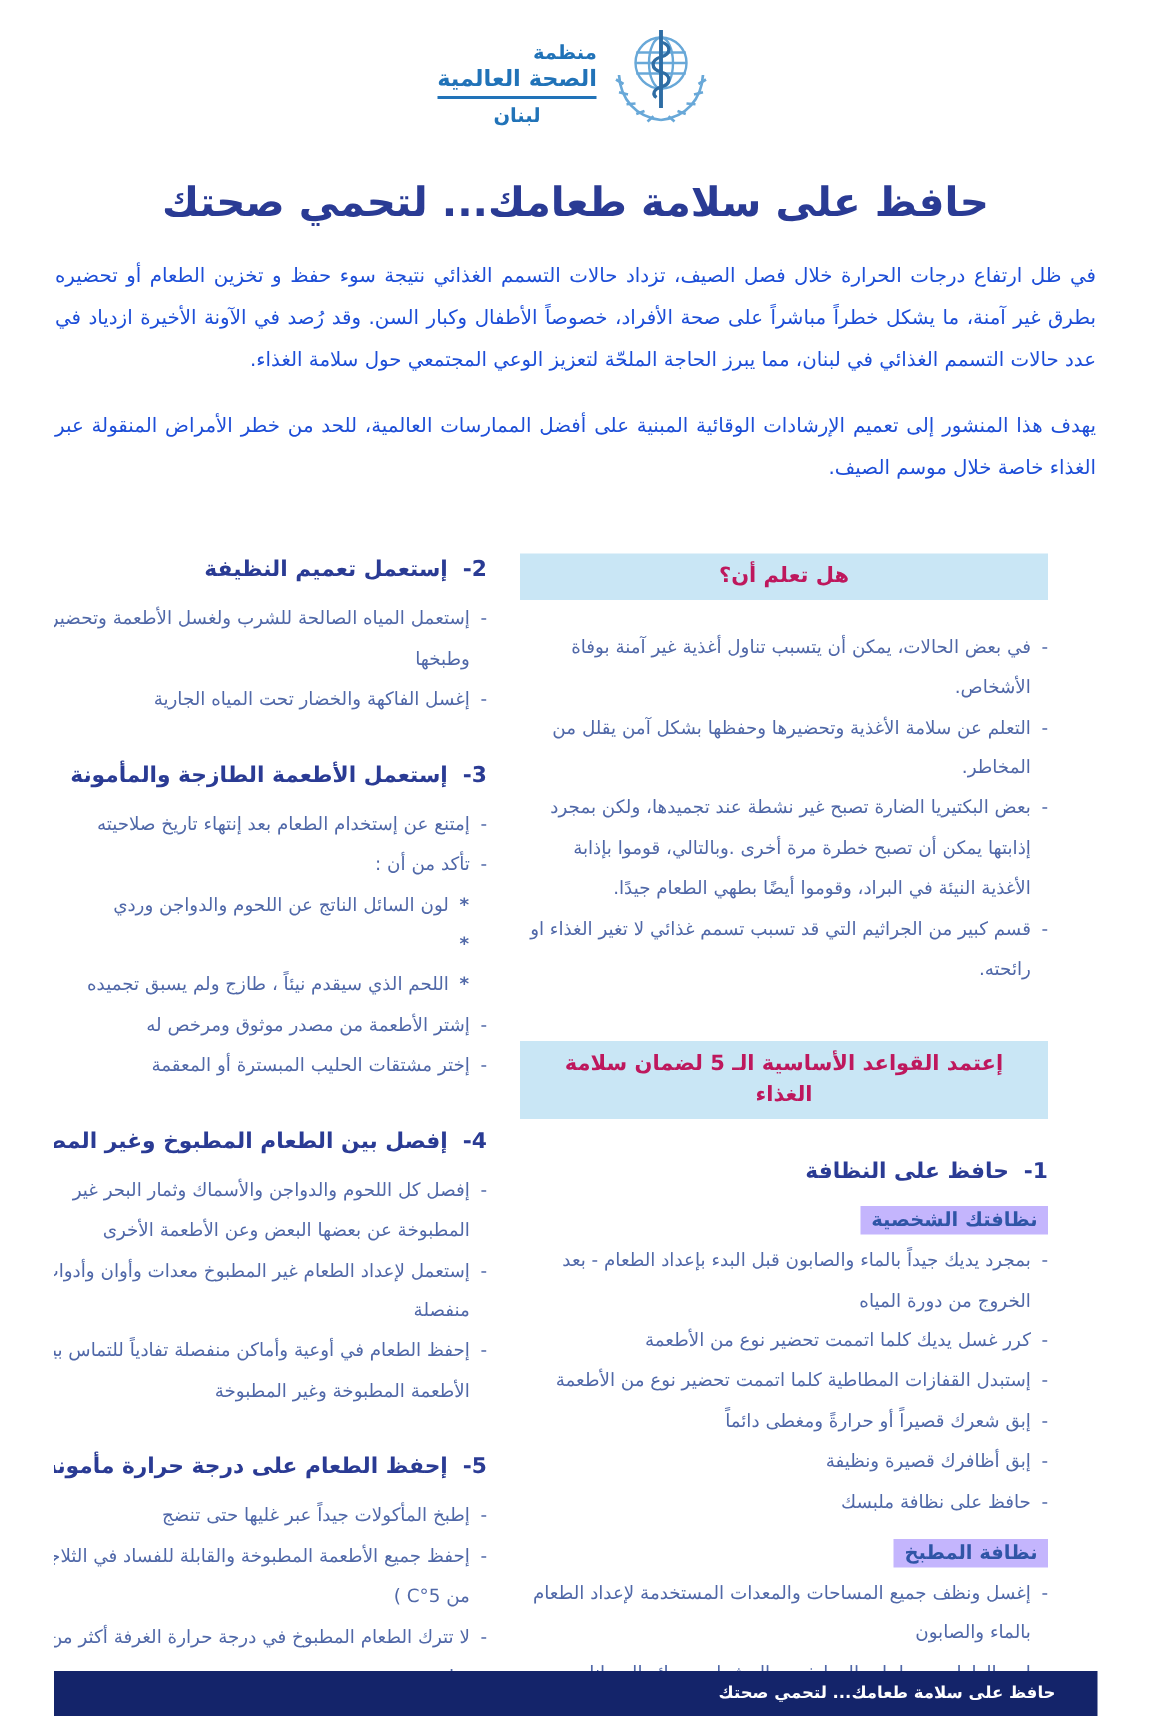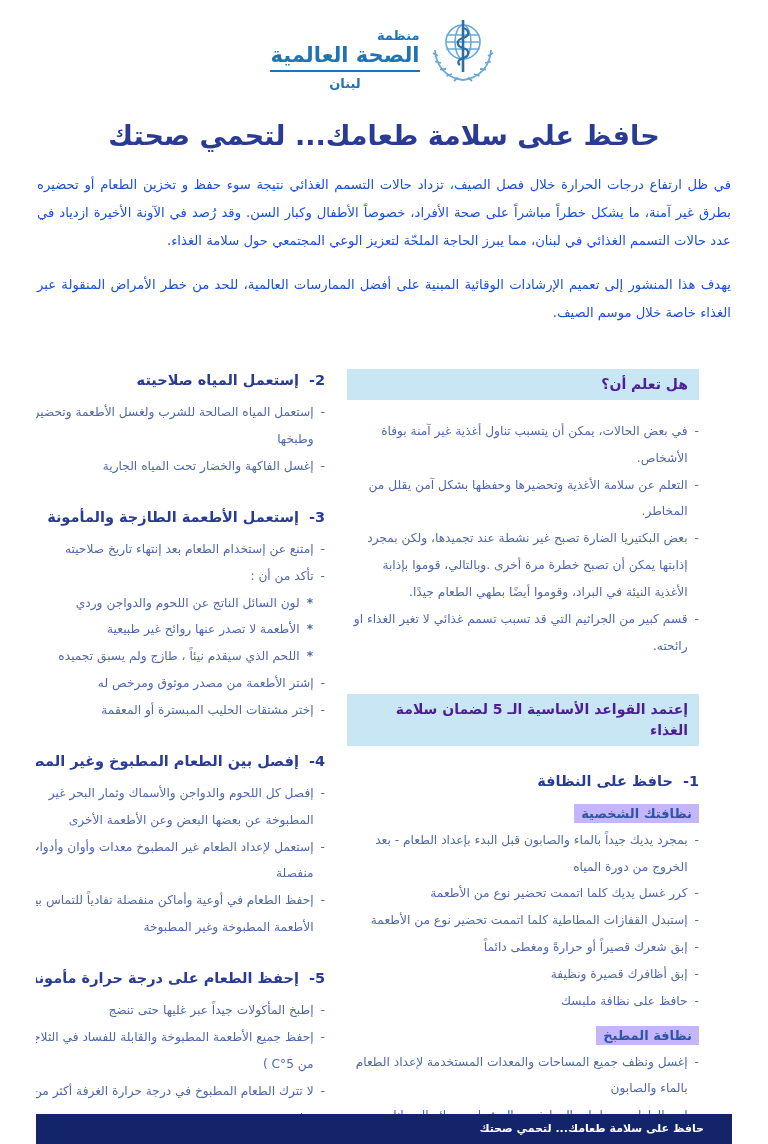--- a/index.html
+++ b/index.html
@@ -8,41 +8,41 @@
   .page {
     position:relative; width:696px; height:1144px; margin:0 auto;
     background:#ffffff; direction:rtl; overflow:hidden;
   }
   
   .logo-wrap { display:flex; justify-content:center; padding-top:14px; }
   .logo { display:flex; align-items:flex-start; gap:8px; }
   .logo-emblem { width:70px; height:78px; flex:0 0 auto; }
   .logo-textblock { text-align:right; color:#2173b8; padding-top:14px; }
   .logo-line1 { font-size:13px; font-weight:bold; letter-spacing:0; }
-  .logo-line2 { font-size:21px; font-weight:bold; margin-top:0; }
+  .logo-line2 { font-size:15px; font-weight:bold; margin-top:0; }
   .logo-rule { border-top:2px solid #2173b8; margin-top:3px; }
   .logo-country { font-size:13px; font-weight:bold; text-align:center; margin-top:4px; }
   
   .main-title {
     margin-top:28px; text-align:center; color:#2a3b94;
     font-size:27px; font-weight:bold;
   }
   
   .intro { width:694px; margin:0 auto; color:#1d4ed8; font-size:13.2px;
            line-height:2.12; text-align:justify; }
   .intro p.p1 { margin-top:20px; }
   .intro p.p2 { margin-top:16px; }
   
   .columns { display:flex; gap:22px; padding:0 33px; margin-top:42px; }
   .col-right { width:352px; flex:0 0 auto; }
   .col-left  { width:328px; flex:0 0 auto; }
   
   .box-header {
-    background:#c9e6f5; color:#4c1d95; font-weight:bold; font-size:14px;
-    padding:5px 11px; line-height:1.5;
+    background:#c9e6f5; color:#be185d; font-weight:bold; font-size:14px;
+    padding:5px 22px; line-height:1.5;text-align:center;
   }
   
   .sec-head { display:flex; gap:10px; color:#2a3b94; font-weight:bold;
               font-size:14.5px; line-height:1.6; margin-bottom:7px; }
   .sec-num { flex:0 0 auto; }
   
   .sub-title { display:inline-block; background:#c4b5fd; color:#2f55a6;
                font-size:13px; font-weight:bold; padding:2px 7px; margin:4px 0 4px; }
   
   .bullets { color:#5068a8; font-size:12.2px; }
@@ -181,21 +181,21 @@
             </div>
           </div>
       </div>
     </div>
 
     <div class="col-left">
 
       <div class="sec">
         <div class="sec-head">
           <span class="sec-num">2-</span>
-          <span class="sec-title">إستعمل المياه صلاحيته</span>
+          <span class="sec-title">إستعمل تعميم النظيفة</span>
         </div>
         <div class="bullets">
             <div class="bullet">
               <span class="marker">-</span>
               <span class="btext">إستعمل المياه الصالحة للشرب ولغسل الأطعمة وتحضيرها وطبخها</span>
             </div>
             <div class="bullet">
               <span class="marker">-</span>
               <span class="btext">إغسل الفاكهة والخضار تحت المياه الجارية</span>
             </div>
@@ -215,21 +215,20 @@
             <div class="bullet">
               <span class="marker">-</span>
               <span class="btext">تأكد من أن :</span>
             </div>
             <div class="bullet star">
               <span class="marker">*</span>
               <span class="btext">لون السائل الناتج عن اللحوم والدواجن وردي</span>
             </div>
             <div class="bullet star">
               <span class="marker">*</span>
-              <span class="btext">الأطعمة لا تصدر عنها روائح غير طبيعية</span>
             </div>
             <div class="bullet star">
               <span class="marker">*</span>
               <span class="btext">اللحم الذي سيقدم نيئاً ، طازج ولم يسبق تجميده</span>
             </div>
             <div class="bullet">
               <span class="marker">-</span>
               <span class="btext">إشتر الأطعمة من مصدر موثوق ومرخص له</span>
             </div>
             <div class="bullet">

